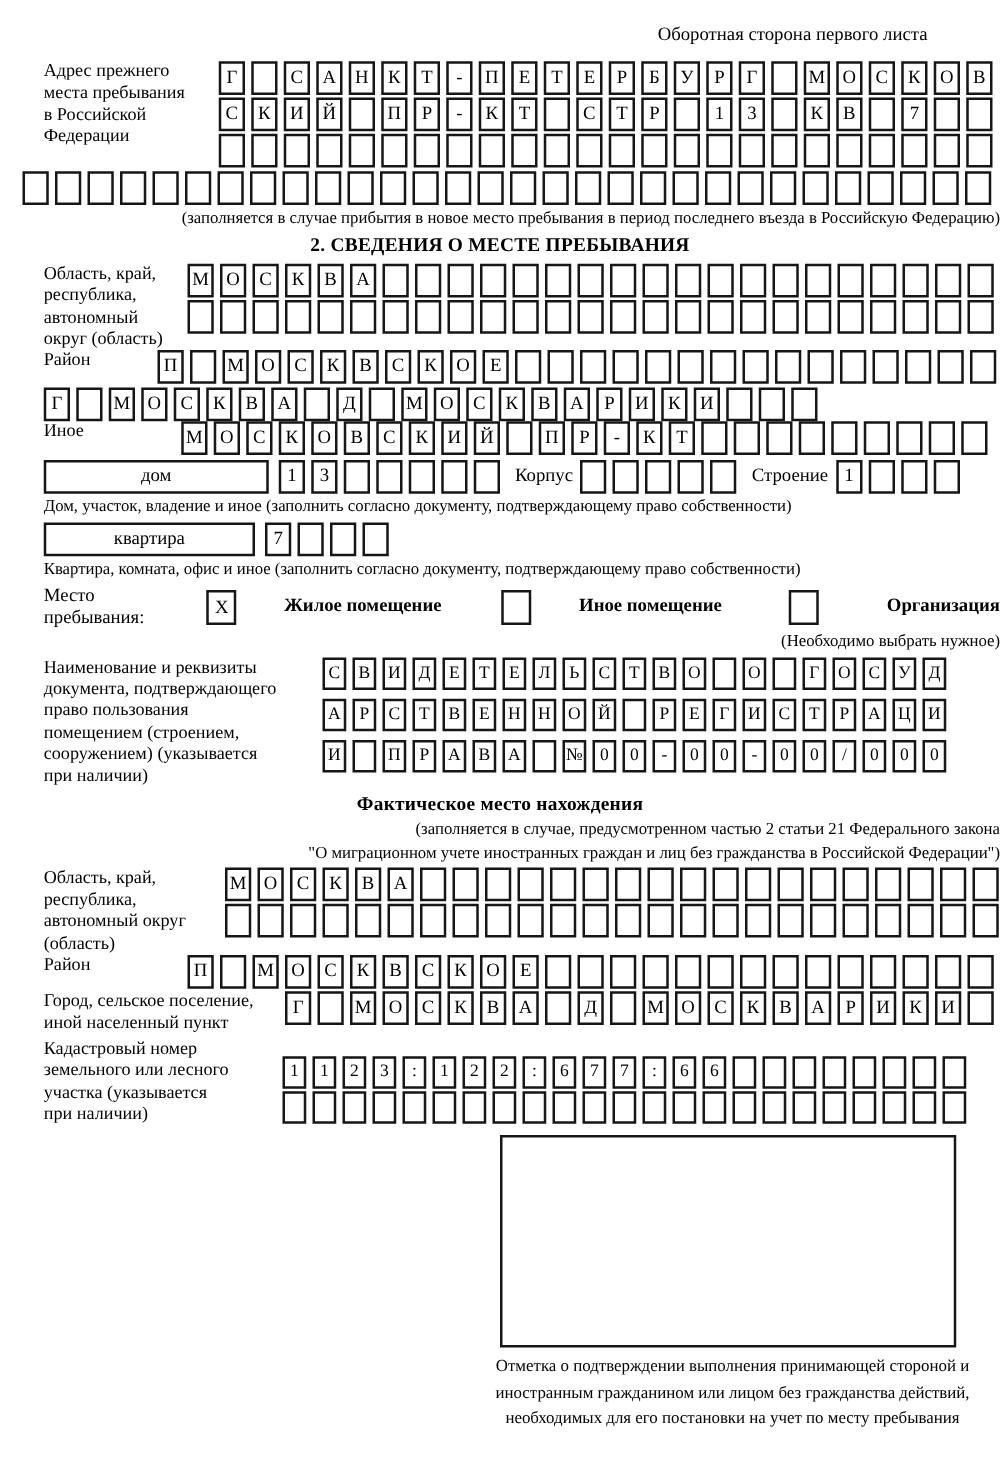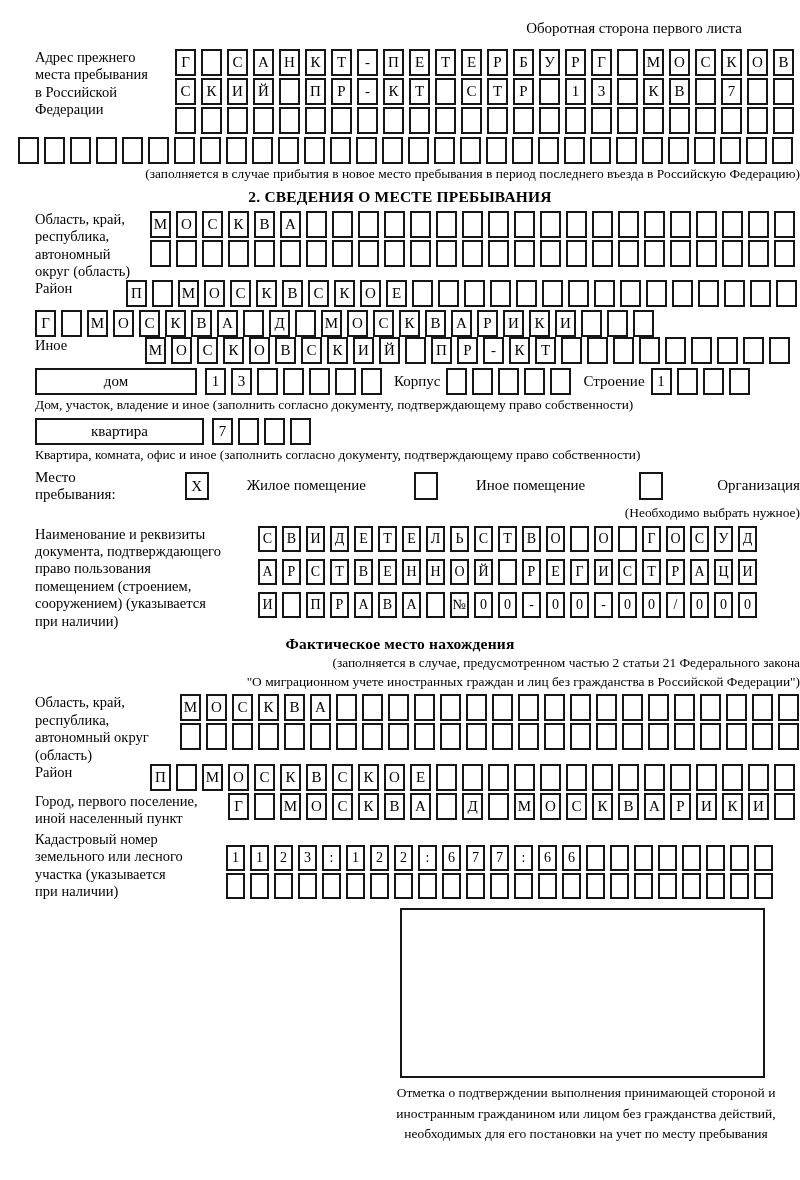--- a/index.html
+++ b/index.html
@@ -25,27 +25,27 @@
   .block1{margin:12px 0 0 35px;}
   .note{font-size:13.4px;line-height:1.25;}
   .note.center{text-align:right;margin-top:2px;}
   .note.left{margin-left:35px;margin-top:2px;}
   .sec-title{text-align:center;font-weight:bold;font-size:15.5px;margin-top:5px;letter-spacing:.2px;}
   .wide-box{
     box-sizing:border-box;border:2px solid #161616;height:27px;display:flex;align-items:center;
     justify-content:center;font-size:15px;flex:none;background:#fff;
   }
   .house-row{display:flex;align-items:center;margin-left:35px;margin-top:4px;}
-  .wb165{width:162px;} .wb195{width:169px;}
+  .wb165{width:180px;} .wb195{width:169px;}
   .gap8{margin-left:8px;}
   .inline-lbl{font-size:15px;margin:0 6px 0 12px;flex:none;}
   .stay-row{display:flex;align-items:center;margin-left:35px;margin-top:5px;font-size:15px;gap:28px;}
   .cb{width:24px;height:28px;line-height:24px;flex:none;}
   .cb.m1{margin-left:8px;} .cb.m2{margin-left:20px;} .cb.m3{margin-left:26px;}
-  .opt{margin-left:10px;flex:none;}
+  .opt{margin-left:10px;flex:none;font-weight:bold;}
   .opt.o3{margin-left:26px;}
   .rows-offset{margin-top:14px;}
   .stamp-box{box-sizing:border-box;width:365px;height:170px;border:2px solid #161616;margin:8px 0 0 400px;background:#fff;}
   .stamp-note{width:412px;margin:5px 0 0 380px;text-align:center;font-size:13.5px;line-height:1.5;}
 </style>
 </head>
 <body>
 
 <div class="page">
 
@@ -549,21 +549,21 @@
         <span class="cell"></span>
         <span class="cell"></span>
         <span class="cell"></span>
         <span class="cell"></span>
         <span class="cell"></span>
         <span class="cell"></span>
       </div>
   </div>
 
   <div class="field ml35 mt2">
-    <div class="lbl w193">Город, первого поселение,
+    <div class="lbl w193">Город, сельское поселение,
 иной населенный пункт</div>
     <div class="cells">
         <span class="cell">Г</span>
         <span class="cell"></span>
         <span class="cell">М</span>
         <span class="cell">О</span>
         <span class="cell">С</span>
         <span class="cell">К</span>
         <span class="cell">В</span>
         <span class="cell">А</span>

